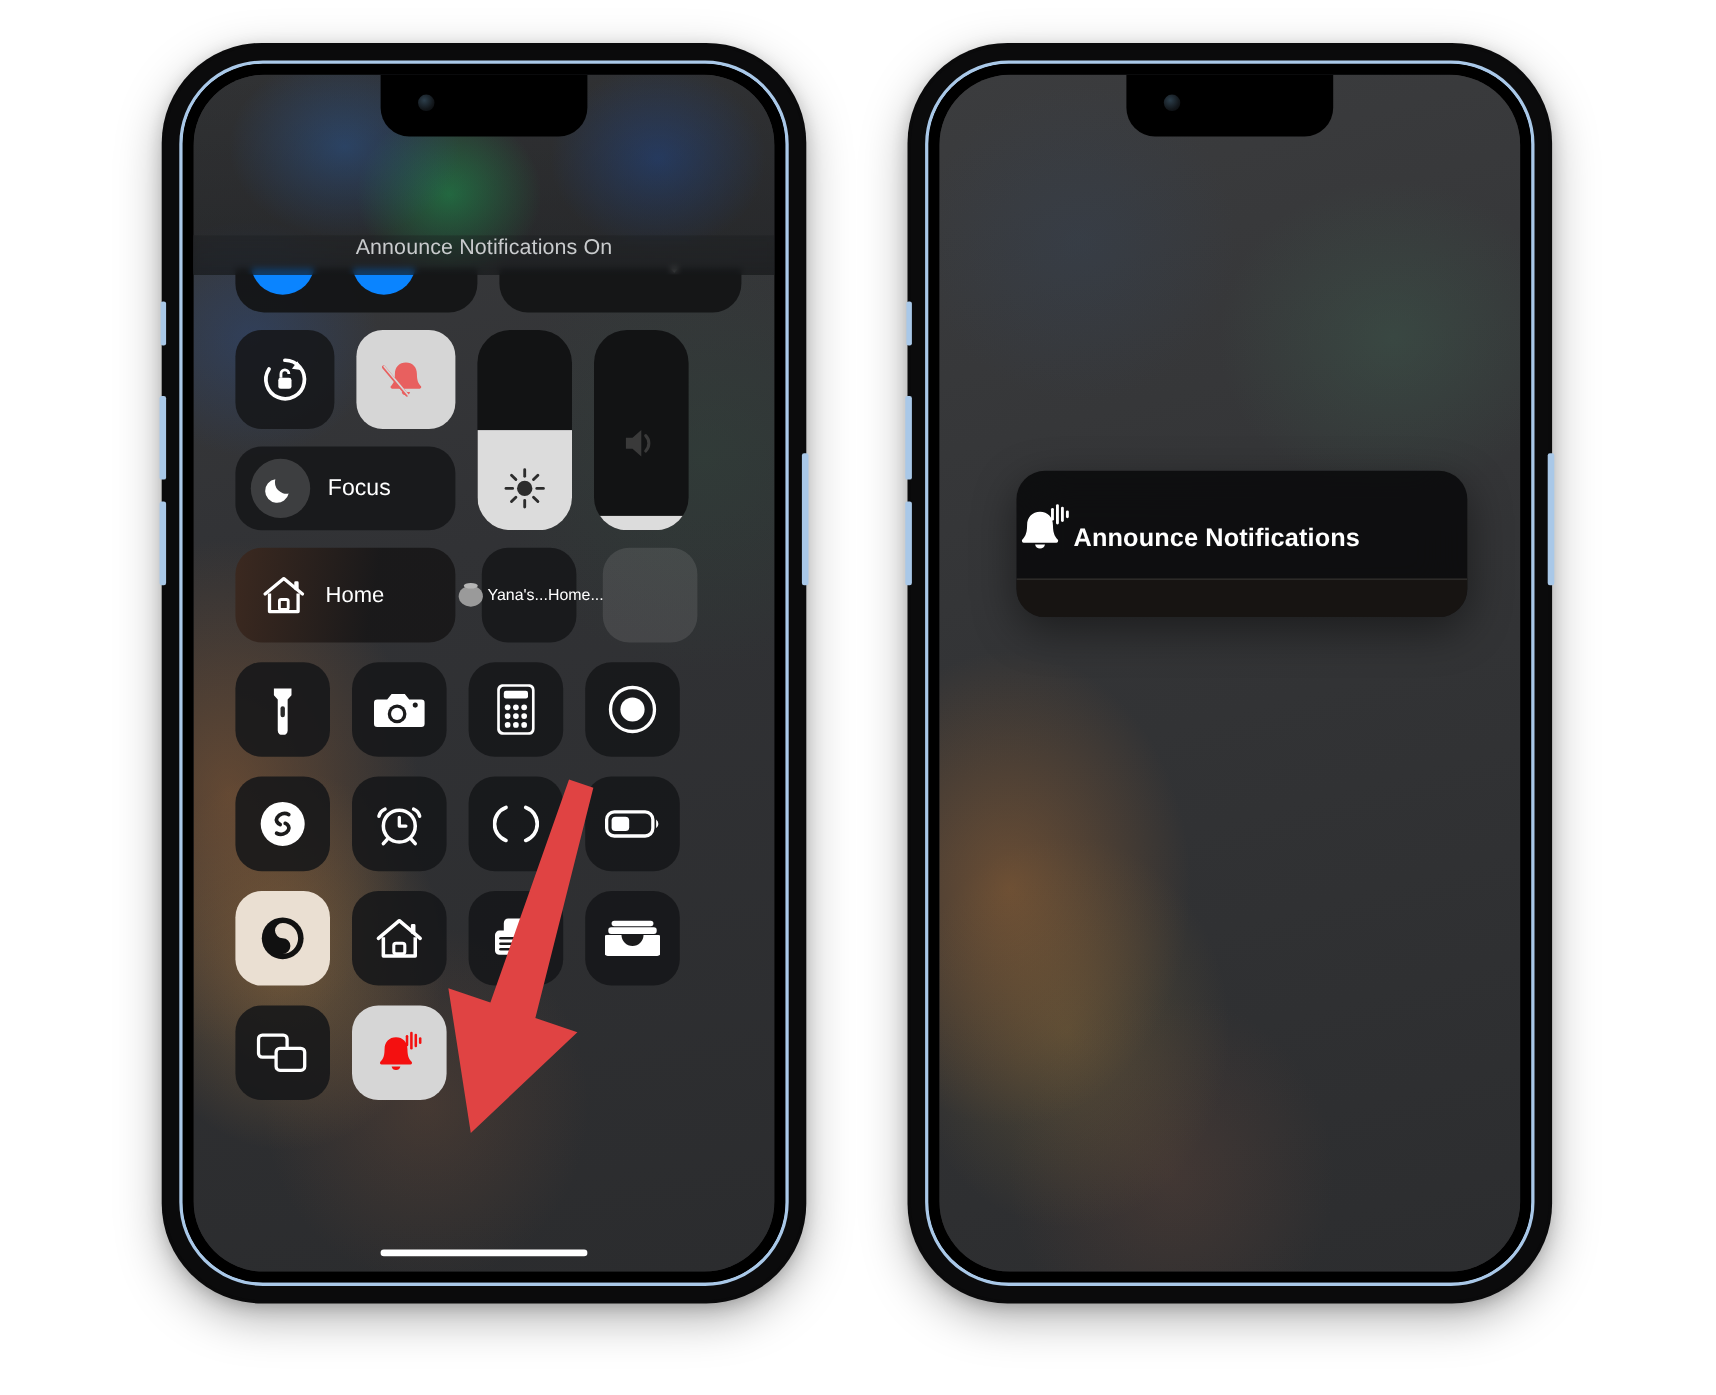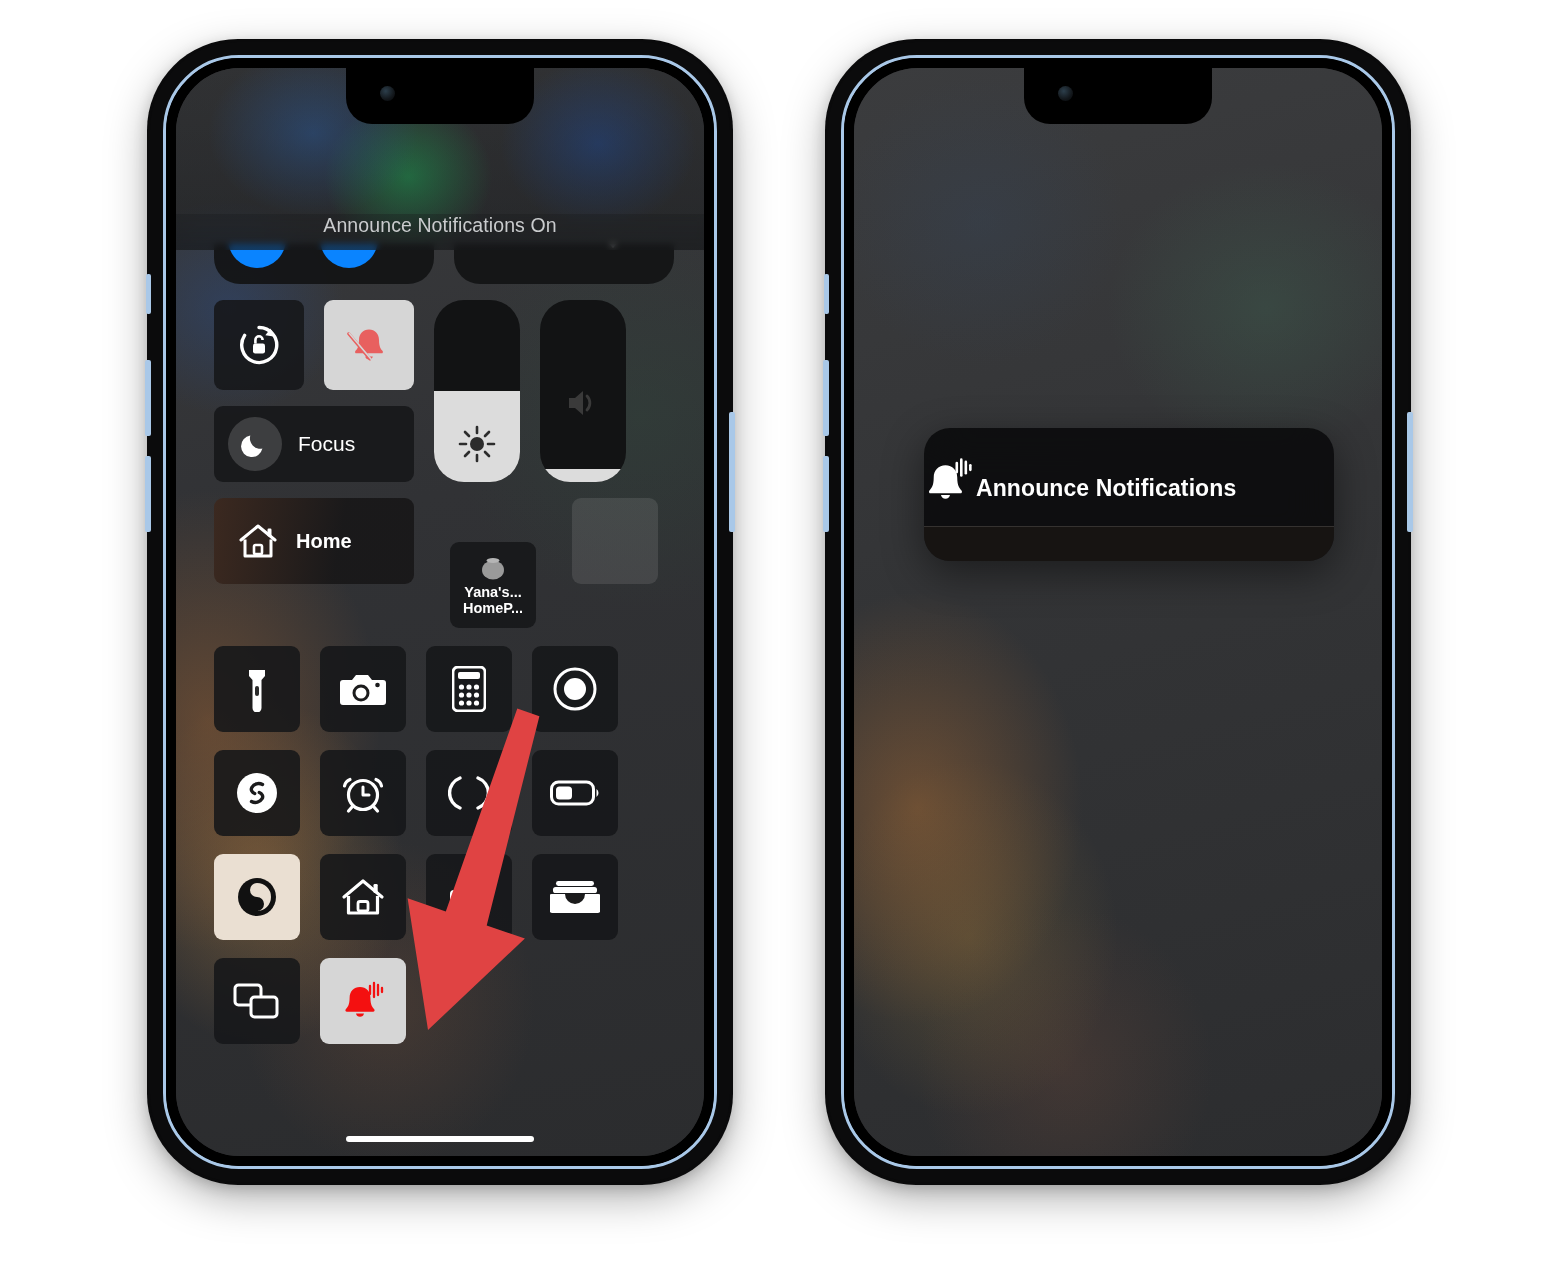--- a/index.html
+++ b/index.html
@@ -99,21 +99,21 @@
     z-index: 22;
   }
   .banner-mask {
     position:absolute; top:0; left:0; right:0; height:182px;
     background: linear-gradient(to bottom, rgba(16,18,20,.22), rgba(16,18,20,.40));
     z-index:20;
   }
 
   .grid { position:absolute; left:38px; right:30px; top:176px; }
 
-  .tile { background: rgba(22,23,25,.88); border-radius: 9px; position:relative; }
+  .tile { background: rgba(22,23,25,.88); border-radius: 24px; position:relative; }
   .tile.light { background: #d6d6d6; }
   .tile.cream { background: #eadfd2; }
   .tile.ghost { background: rgba(255,255,255,.10); }
 
   
   .rowA { display:flex; gap:20px; height:40px; margin-bottom:16px; }
   .rowA .mod { flex:1; background: rgba(18,19,21,.92); border-radius: 0 0 26px 26px; position:relative; overflow:hidden; }
   .rowA .mod .dot {
     position:absolute; top:-34px; width:58px; height:58px; border-radius:50%; background:#0a84ff;
   }
@@ -140,25 +140,25 @@
   .focus-label { color:#fff; font-size:21px; }
 
   .slider {
     width:86px; height:182px; border-radius:30px; overflow:hidden; position:relative;
     background: #121314;
   }
   .slider .fill { position:absolute; left:0; right:0; bottom:0; background:#dcdcdc; }
   .slider .gi { position:absolute; left:0; right:0; bottom:18px; display:flex; justify-content:center; }
 
   
-  .rowC { display:flex; gap:36px; margin-bottom:18px;font-weight:bold; }
+  .rowC { display:flex; gap:24px; margin-bottom:18px; }
   .home-tile { width:200px; height:86px; display:flex; align-items:center; padding-left:22px; box-sizing:border-box;
     background: linear-gradient(100deg, rgba(60,40,30,.92) 0%, rgba(24,23,24,.92) 62%); }
   .home-tile .lbl { color:#fff; font-size:20px; margin-left:16px; }
-  .pod-tile { width:86px; height:86px; display:flex; flex-direction:column; align-items:center; justify-content:center;margin-top:44px; }
+  .pod-tile { width:86px; height:86px; display:flex; flex-direction:row; align-items:center; justify-content:center; }
   .pod-tile .t { color:#fff; font-size:14.5px; line-height:16px; text-align:center; }
   .ghost-tile { width:86px; height:86px; }
 
   
   .iconrow { display:flex; gap:20px; margin-bottom:18px; }
   .ic { width:86px; height:86px; display:flex; align-items:center; justify-content:center; }
 
   svg { display:block; }
 
   
@@ -303,21 +303,21 @@
                 <span class="lbl">Home</span>
               </div>
               <div class="tile pod-tile">
                 <span style="margin-bottom:4px;">
                   <svg width="30" height="26" viewBox="0 0 30 26">
                     <ellipse cx="15" cy="16" rx="11" ry="9.5" fill="#9a9a9a"></ellipse>
                     <ellipse cx="15" cy="6.5" rx="6.4" ry="2.6" fill="#b5b5b5"></ellipse>
                   </svg>
                 </span>
                 <div class="t">Yana's...</div>
-                <div class="t">HomeP...</div>
+                <div class="t">Home...</div>
               </div>
               <div class="tile ghost ghost-tile"></div>
             </div>
 
             <div class="iconrow">
               <div class="tile ic">
                 <span>
                   <svg width="26" height="46" viewBox="0 0 26 46">
                     <path d="M5 4 h16 v6 l-3.5 4 v28 a4.5 4.5 0 0 1-9 0 V14 L5 10Z" fill="#fff"></path>
                     <rect x="11" y="20" width="4" height="10" rx="2" fill="#2b2b2b"></rect>

